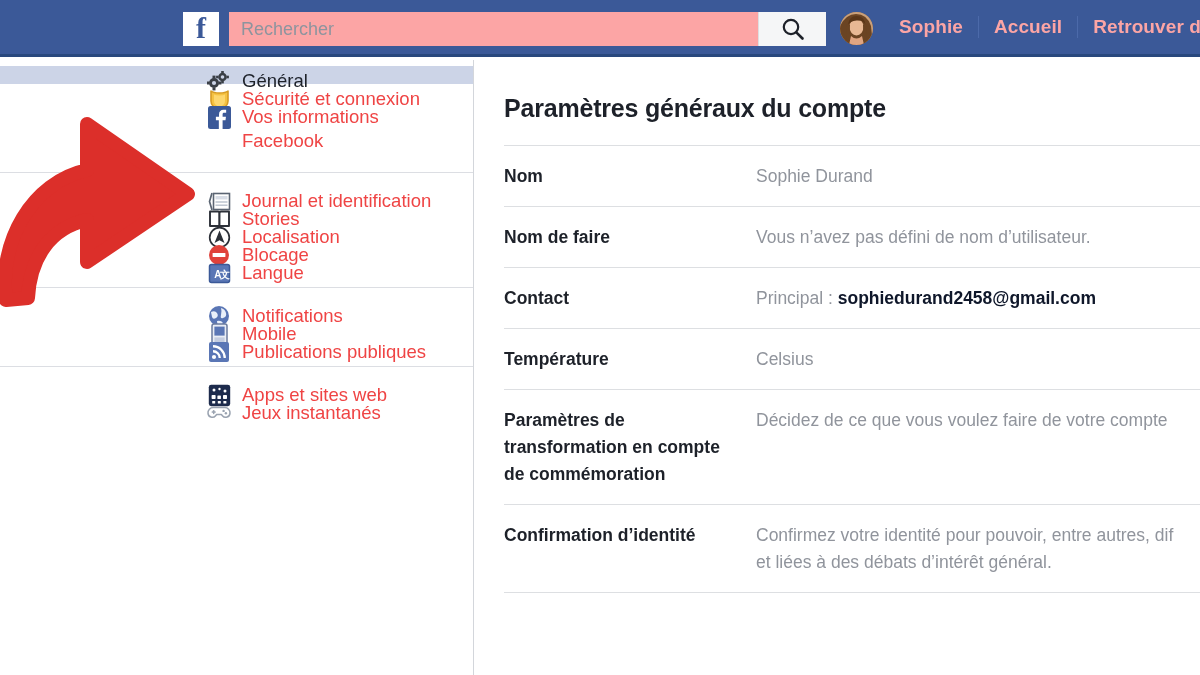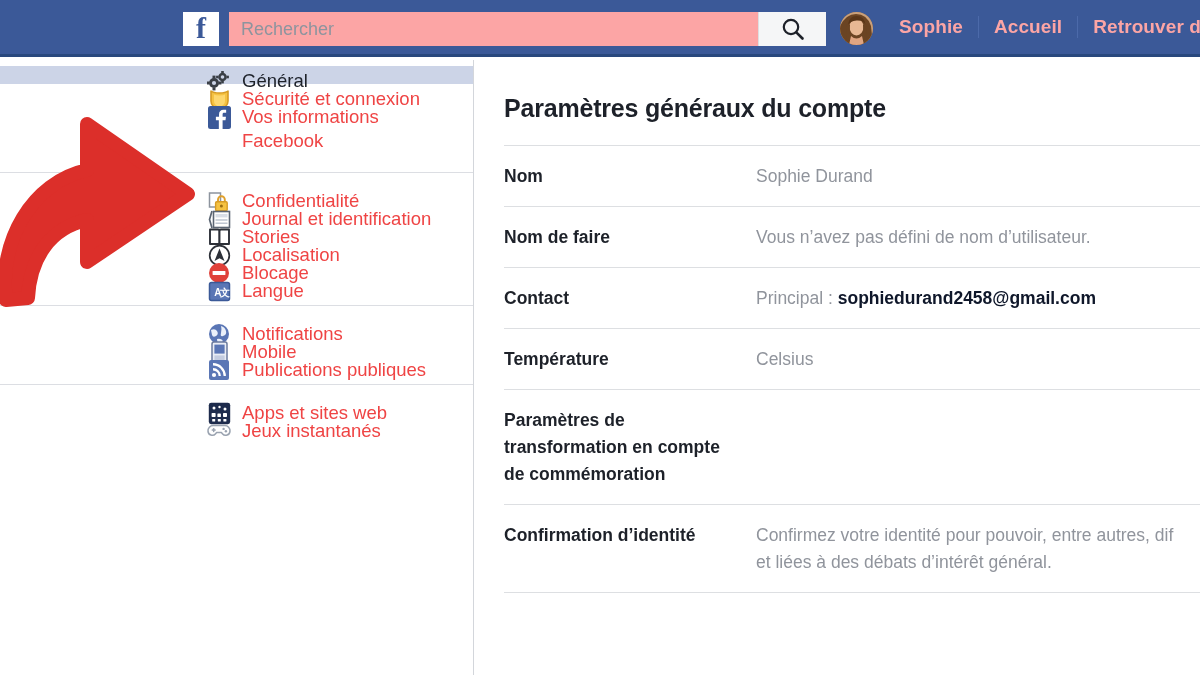--- a/index.html
+++ b/index.html
@@ -218,31 +218,20 @@
             <rect width="23" height="23" rx="2.5" fill="#3b5998"></rect>
             <path d="M14.6 23 V14.2 h2.9 l0.45-3.45 h-3.35 V8.55 c0-1 0.28-1.68 1.72-1.68 h1.83 V3.79 c-0.32-0.04-1.4-0.14-2.67-0.14 -2.64 0-4.45 1.61-4.45 4.58 v2.52 H7.9 v3.45 h2.93 V23 Z" fill="#ffffff"></path>
           </svg>
         </span>
         <span class="menu-label">Vos informations
 Facebook</span>
       </div>
     </div>
 
     <div class="menu-group">
-      <div class="menu-row">
-        <span class="menu-ico">
-          <svg width="23" height="23" viewBox="0 0 23 23">
-            <rect x="1.5" y="3" width="11" height="14" fill="#fff" stroke="#8d949e" stroke-width="1.5"></rect>
-            <path d="M10 12.2 v-2.6 a3.4 3.4 0 0 1 6.8 0 v2.6" fill="none" stroke="#e0a02a" stroke-width="1.9"></path>
-            <rect x="7.6" y="11.8" width="11.6" height="9" rx="1.2" fill="#f5c242" stroke="#d79c25" stroke-width="1.4"></rect>
-            <circle cx="13.4" cy="16" r="1.5" fill="#9a6d12"></circle>
-          </svg>
-        </span>
-        <span class="menu-label">Confidentialité</span>
-      </div>
 
       <div class="menu-row">
         <span class="menu-ico">
           <svg width="23" height="21" viewBox="0 0 23 21">
             <path d="M4 2 L1.5 10.5 L4 19" fill="none" stroke="#5b6573" stroke-width="1.7" stroke-linejoin="round"></path>
             <rect x="5.5" y="2.5" width="16" height="16" fill="#fff" stroke="#5b6573" stroke-width="1.6"></rect>
             <rect x="7.5" y="5" width="12" height="3.4" fill="#d8dde6"></rect>
             <line x1="7.5" y1="11" x2="19.5" y2="11" stroke="#b8c0cc" stroke-width="1.4"></line>
             <line x1="7.5" y1="14.2" x2="19.5" y2="14.2" stroke="#b8c0cc" stroke-width="1.4"></line>
           </svg>
@@ -388,20 +377,21 @@
 
       <div class="srow">
         <div class="scell-label">Température</div>
         <div class="scell-value">Celsius</div>
       </div>
 
       <div class="srow">
         <div class="scell-label">Paramètres de
 transformation en compte
 de commémoration</div>
+        <div class="scell-value">Décidez de ce que vous voulez faire de votre compte</div>
       </div>
 
       <div class="srow">
         <div class="scell-label">Confirmation d’identité</div>
         <div class="scell-value">Confirmez votre identité pour pouvoir, entre autres, dif
 et liées à des débats d’intérêt général.</div>
       </div>
 
     </div>
   </div>

